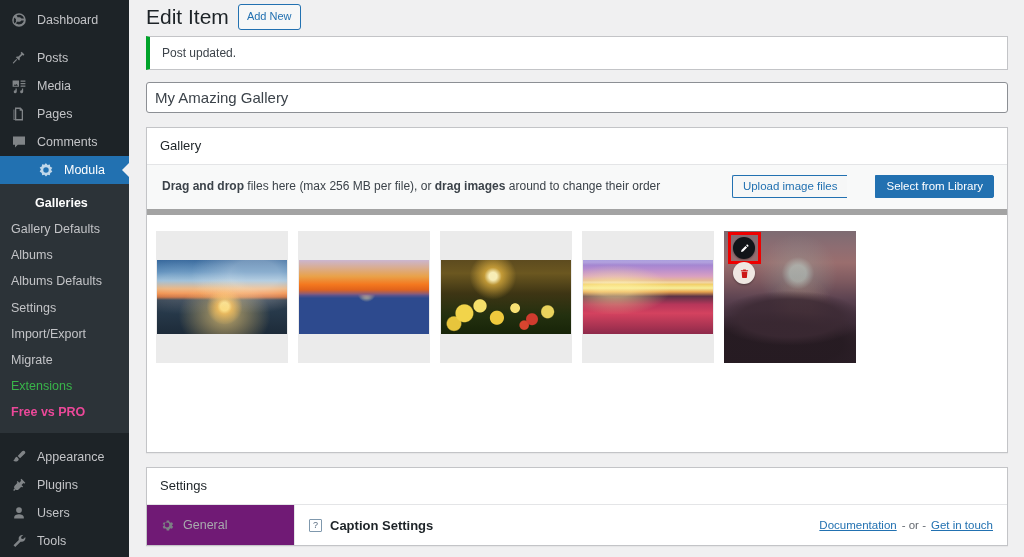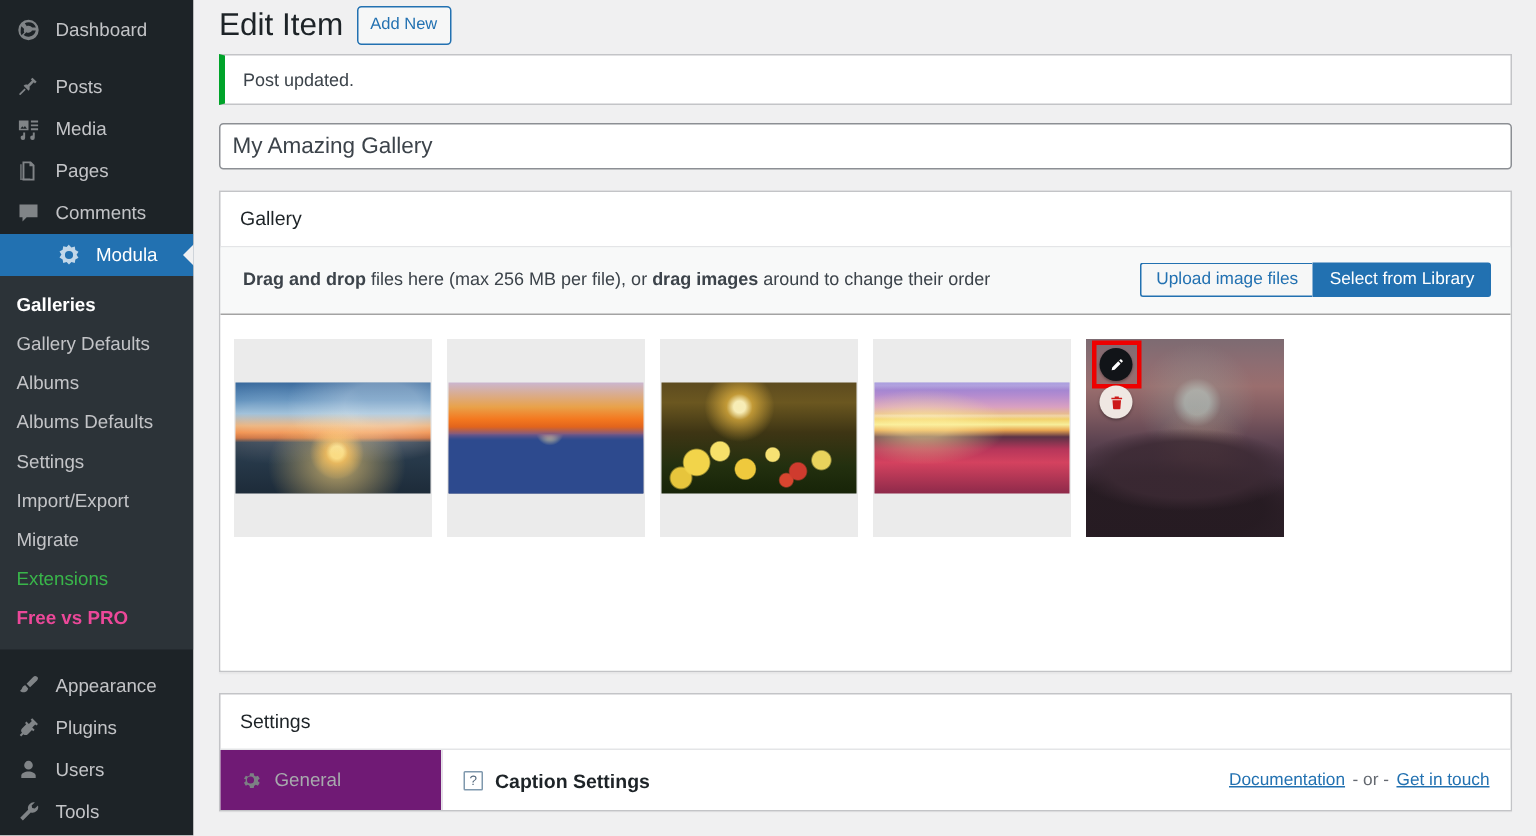--- a/index.html
+++ b/index.html
@@ -69,21 +69,21 @@
     padding: 6px 0 8px 0;
   }
   .sub-item {
     font-size: 12.5px;
     color: #c3c4c7;
     padding: 4px 0 4px 11px;
     line-height: 1.45;
     cursor: pointer;
     white-space: nowrap;
   }
-  .sub-item.current { color: #fff; font-weight: bold; }
+  .sub-item.current { color: #fff; font-weight: bold; margin-left: 24px; }
   .sub-item.green { color: #39b54a; }
   .sub-item.gold  { color: #ec4899; font-weight: bold; }
 
   
   #main {
     flex: 1;
     height: 557px;
     background: #f0f0f1;
     overflow: hidden;
     position: relative;
@@ -153,29 +153,29 @@
     border-bottom: 1px solid #e4e5e7;
     line-height: 1.4;
   }
 
   #uploader-bar {
     display: flex;
     align-items: center;
     justify-content: space-between;
     padding: 10px 13px 11px 15px;
     background: #f8f9f9;
-    border-bottom: 1px solid #a3a3a3;
+    border-bottom: 6px solid #a3a3a3;
   }
   #dnd-text {
     font-size: 12px;
     color: #3c434a;
     line-height: 1.4;
   }
   #dnd-text b { font-weight: bold; }
-  .btn-group { display: flex; align-items: stretch; }
+  .btn-group { display: flex; align-items: stretch; gap: 28px; }
   #upload-files-btn {
     font-size: 11.5px;
     background: #f6f7f7;
     color: #2271b1;
     border: 1px solid #2271b1;
     border-right: none;
     padding: 4px 10px 5px 10px;
     border-radius: 2px 0 0 2px;
     cursor: pointer;
     white-space: nowrap;

